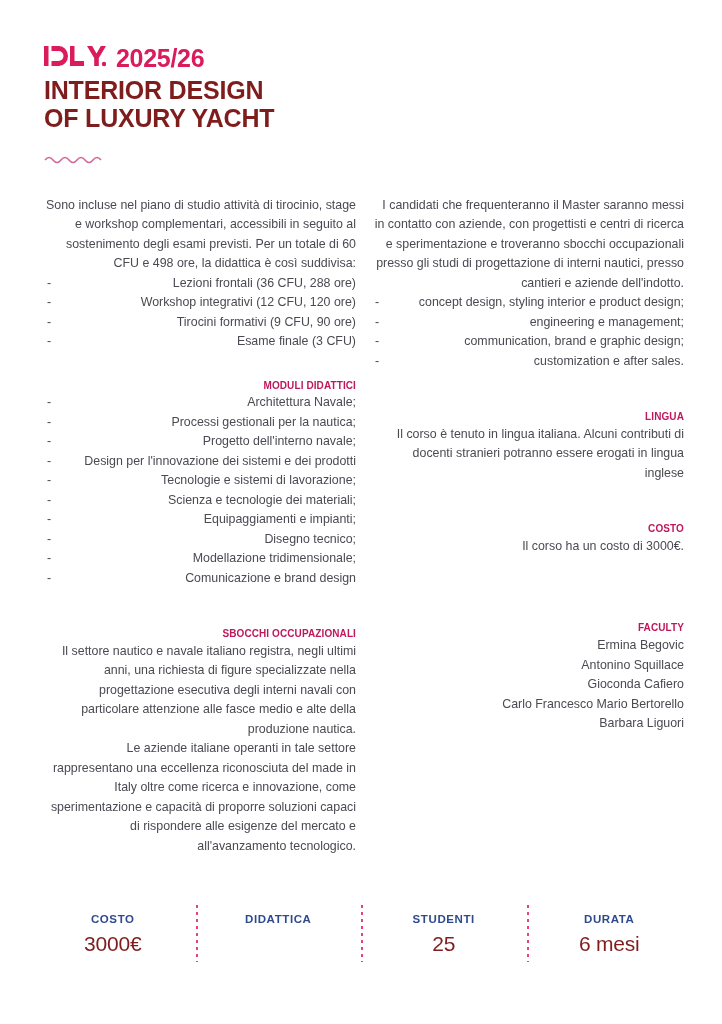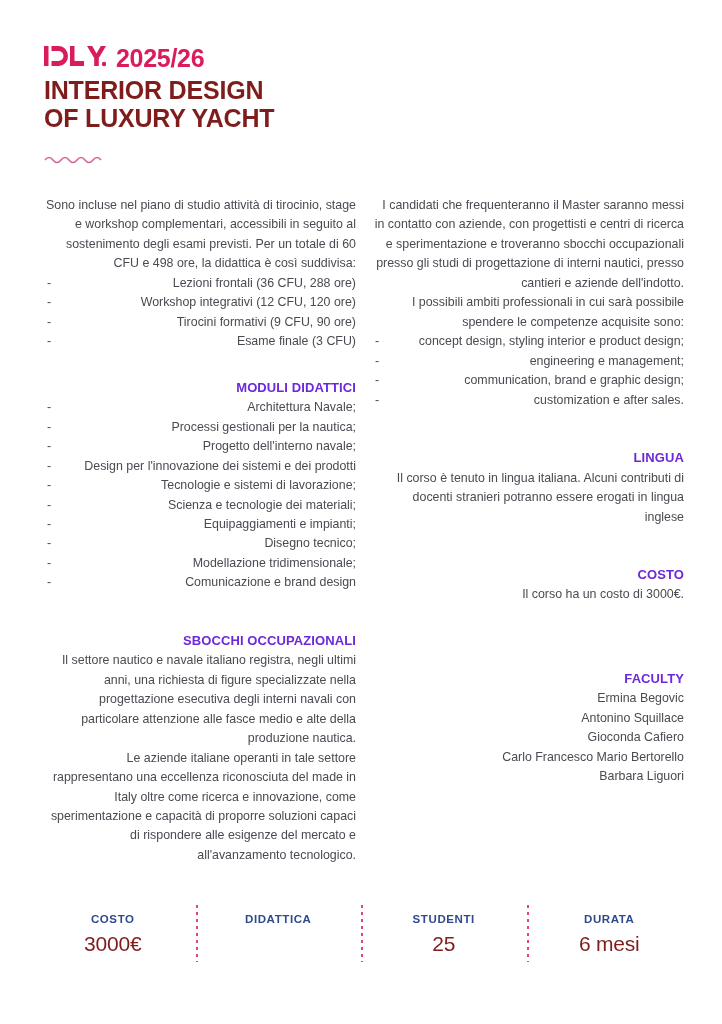--- a/index.html
+++ b/index.html
@@ -79,23 +79,23 @@
 
   .col-right { margin-left: 16px; }
 
   p, li, .line {
     font-size: 12.4px;
     line-height: 1.57;
     color: #4a4a52;
   }
 
   .section-head {
-    font-size: 13px;
-    font-weight: bold;
-    color: #6d28d9;
+    font-size: 10px;
+    font-weight: bold;
+    color: #be185d;
     letter-spacing: 0.1px;
     line-height: 1.57;
   }
 
   .dash-list { list-style: none; }
 
   .dash-list li {
     position: relative;
     padding-left: 30px;
   }
@@ -219,21 +219,20 @@
 
       <div class="section-head">SBOCCHI OCCUPAZIONALI</div>
       <p>Il settore nautico e navale italiano registra, negli ultimi anni, una richiesta di figure specializzate nella progettazione esecutiva degli interni navali con particolare attenzione alle fasce medio e alte della produzione nautica.</p>
       <p>Le aziende italiane operanti in tale settore rappresentano una eccellenza riconosciuta del made in Italy oltre come ricerca e innovazione, come sperimentazione e capacità di proporre soluzioni capaci di rispondere alle esigenze del mercato e all'avanzamento tecnologico.</p>
 
     </div>
 
     <div class="col col-right">
 
       <p>I candidati che frequenteranno il Master saranno messi in contatto con aziende, con progettisti e centri di ricerca e sperimentazione e troveranno sbocchi occupazionali presso gli studi di progettazione di interni nautici, presso cantieri e aziende dell'indotto.</p>
-      <p>I possibili ambiti professionali in cui sarà possibile spendere le competenze acquisite sono:</p>
 
       <ul class="dash-list">
         <li>concept design, styling interior e product design;</li>
         <li>engineering e management;</li>
         <li>communication, brand e graphic design;</li>
         <li>customization e after sales.</li>
       </ul>
 
       <div class="spacer-lg"></div>
 

